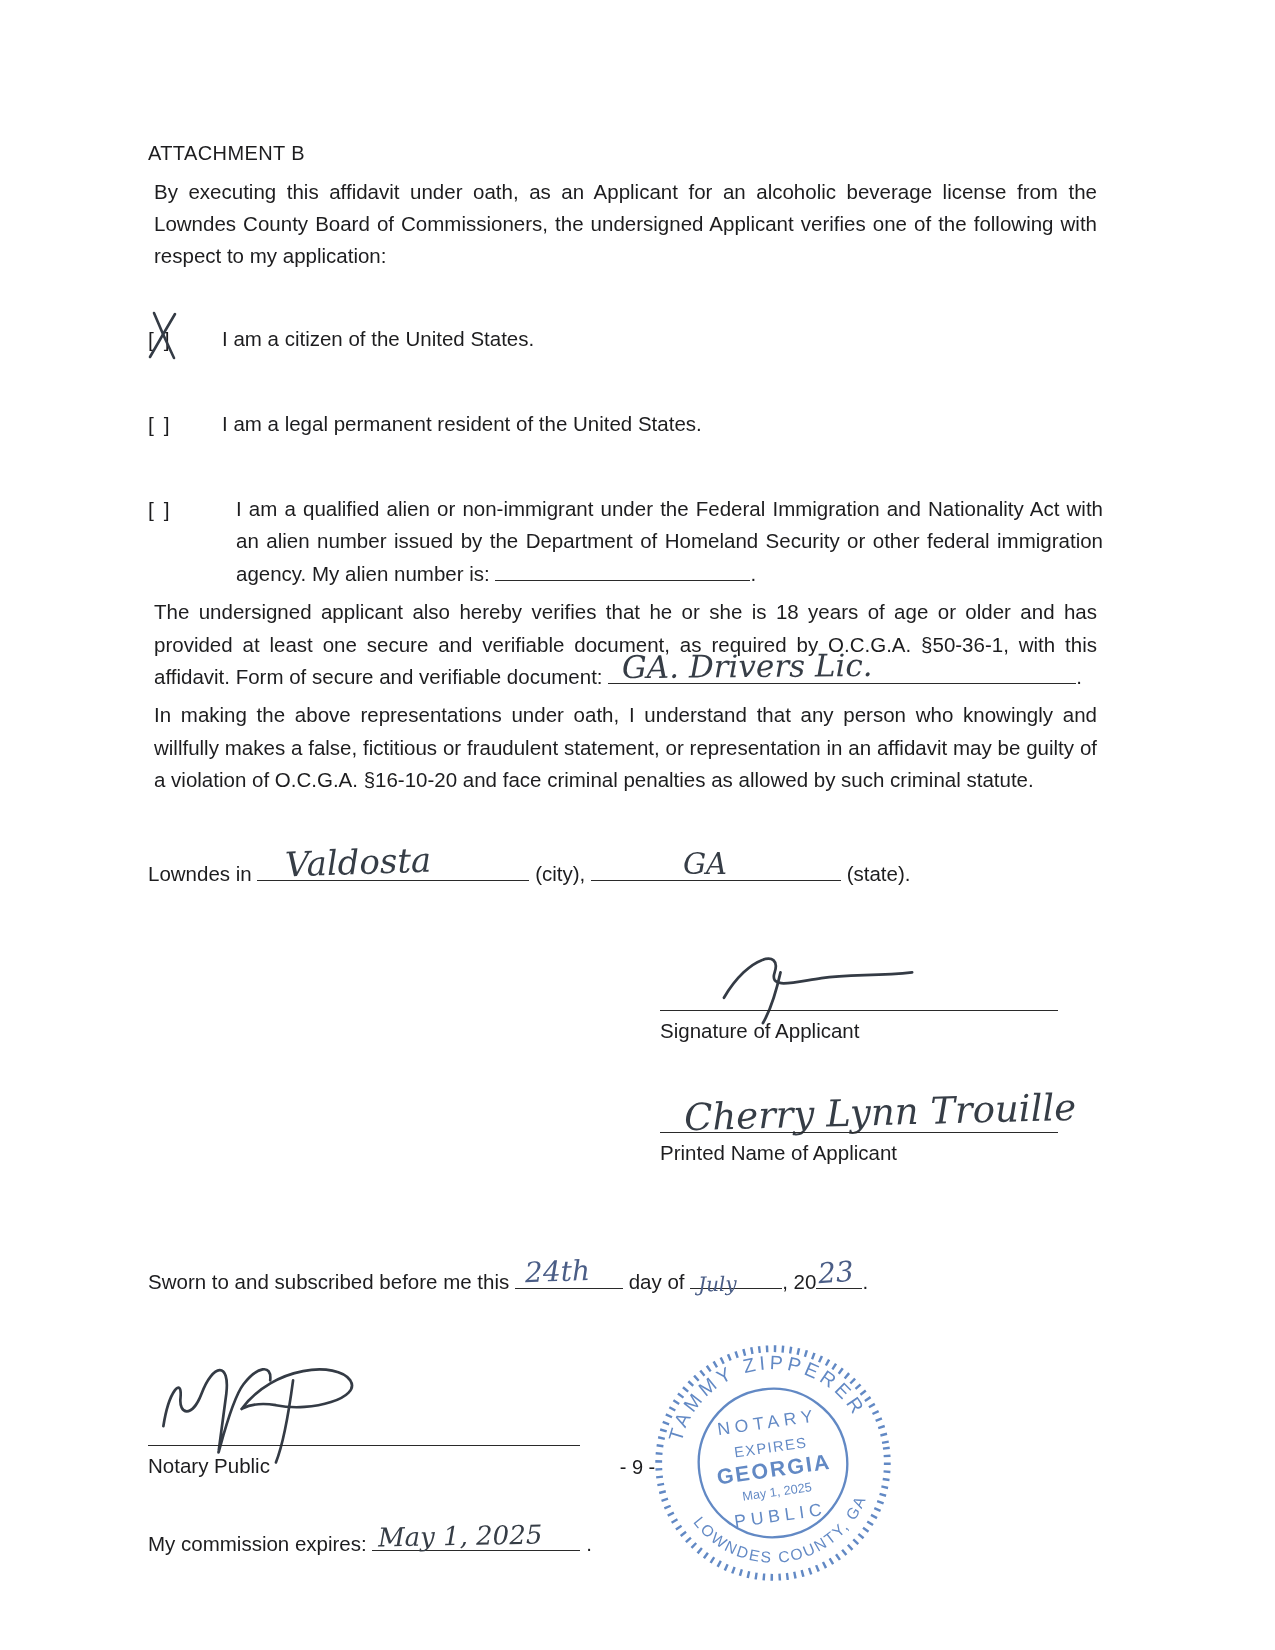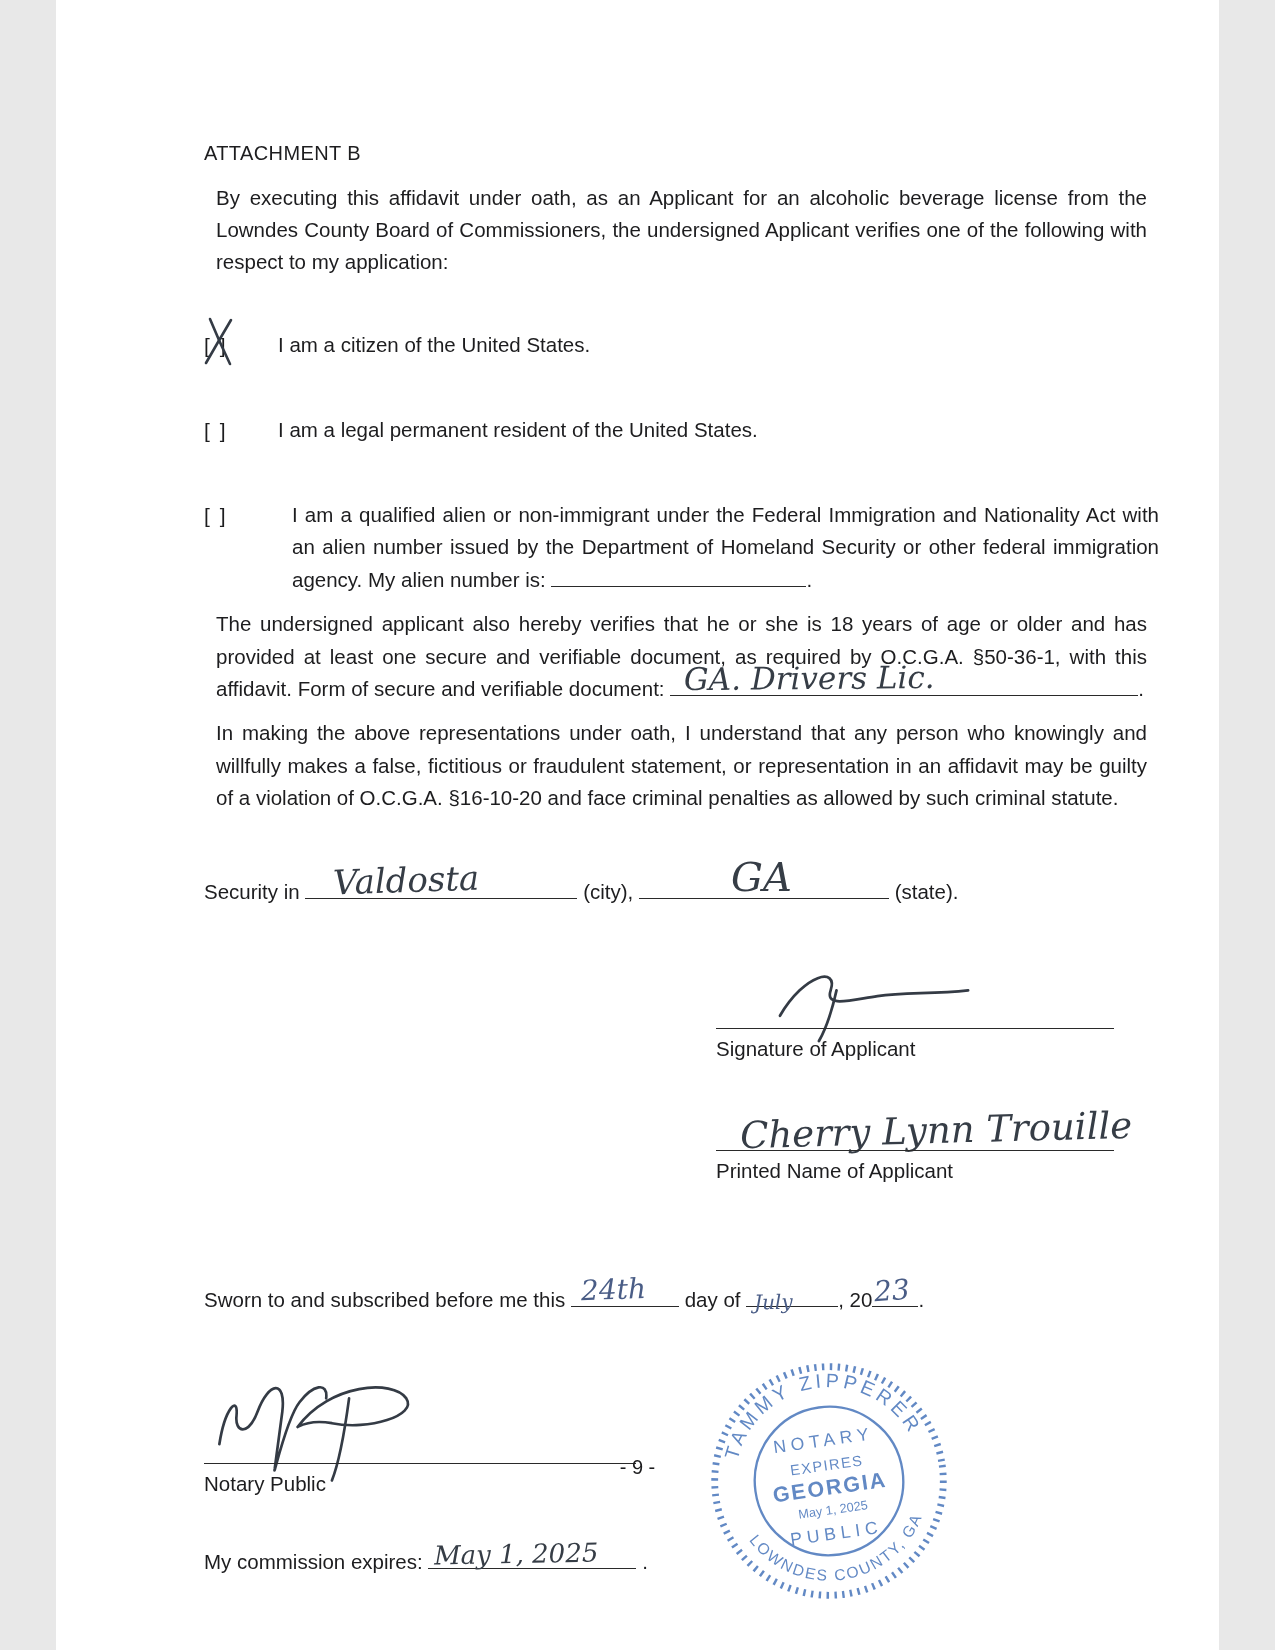--- a/index.html
+++ b/index.html
@@ -1,25 +1,25 @@
 <!DOCTYPE html>
 <html><head>
 <meta charset="utf-8">
 <style>
   html,body { margin:0; padding:0; background:#e8e8e8; }
   .page {
-    position:relative; width:1163px; height:1650px; margin:0 auto;
+    position:relative; width:1275px; height:1650px; margin:0 auto;
     background:#ffffff; overflow:hidden;
     font-family:"Liberation Sans", sans-serif;
     color:#1d1d1f; font-size:20.5px; line-height:1.58;
   }
   .content { position:absolute; left:148px; top:138px; width:955px; }
   .attachment { font-size:20px; letter-spacing:0.4px; }
   .title { text-align:center; margin-top:46px; font-size:20.5px; }
-  p.para { margin:12px; }
+  p.para { margin:6px; }
   .intro { margin-top:52px; text-align:justify; }
   .justify { text-align:justify;margin-left:14px; }
   .option { display:flex; align-items:flex-start; }
   .opt-1 { margin-top:50px; }
   .opt-2 { margin-top:52px; }
   .opt-3 { margin-top:52px; }
   .box { width:74px; flex:none; position:relative; font-size:21px; letter-spacing:2px; }
   .opt-text { flex:1; }
   .xmark { position:absolute; left:-4px; top:-14px; width:38px; height:52px; }
   .blank { display:inline-block; border-bottom:1.6px solid #2a2a2a; position:relative; height:0.95em; vertical-align:baseline; }
@@ -35,21 +35,21 @@
   .penalty { margin-top:64px; }
   .executed { margin-top:62px; white-space:nowrap; }
   .hand {
     font-family:"DejaVu Serif", serif; font-style:italic;
     position:absolute; bottom:0px; left:14px; white-space:nowrap; line-height:1;
   }
   .ink-dark { color:#363d46; }
   .ink-blue { color:#4a5d86; }
   .hand-doc   { font-size:31px; bottom:1px; transform:rotate(-0.5deg); }
   .hand-city  { font-size:34px; left:28px; bottom:1px; transform:rotate(-2deg); }
-  .hand-state { font-size:40px; left:92px; bottom:1px; }
+  .hand-state { font-size:29px; left:92px; bottom:1px; }
   .hand-day   { font-size:28px; left:10px; bottom:2px; transform:rotate(-2deg); }
   .hand-month { font-size:20px; left:8px; bottom:-6px; transform:rotate(-1deg); }
   .hand-year  { font-size:28px; left:2px; bottom:1px; transform:rotate(-4deg); }
   .hand-comm  { font-size:26px; left:6px; bottom:1px; transform:rotate(-1deg); }
   .sig-block { margin-left:512px; margin-top:54px; width:398px; }
   .sig-line { border-bottom:1.6px solid #2a2a2a; width:100%; }
   .sig-line-wrap { position:relative; height:66px; }
   .sig-line-wrap .sig-line { position:absolute; bottom:0; left:0; }
   .applicant-sig { position:absolute; left:52px; bottom:-14px; width:215px; height:78px; }
   .sig-label { margin-top:4px; }
@@ -109,21 +109,21 @@
     <p class="para justify verify">
       <span>The undersigned applicant also hereby verifies that he or she is 18 years of age or older and has provided at least one secure and verifiable document, as required by O.C.G.A. §50-36-1, with this affidavit.  Form of secure and verifiable document:</span>
       <span class="blank doc-blank">
         <span class="hand hand-doc ink-dark">GA. Drivers Lic.</span>
       </span><span>.</span>
     </p>
 
     <p class="para justify penalty">In making the above representations under oath, I understand that any person who knowingly and willfully makes a false, fictitious or fraudulent statement, or representation in an affidavit may be guilty of a violation of O.C.G.A. §16-10-20 and face criminal penalties as allowed by such criminal statute.</p>
 
     <div class="executed">
-      <span>Security in</span>
+      <span>Lowndes in</span>
       <span class="blank city-blank">
         <span class="hand hand-city ink-dark">Valdosta</span>
       </span>
       <span>(city),</span>
       <span class="blank state-blank">
         <span class="hand hand-state ink-dark">GA</span>
       </span>
       <span>(state).</span>
     </div>
 

